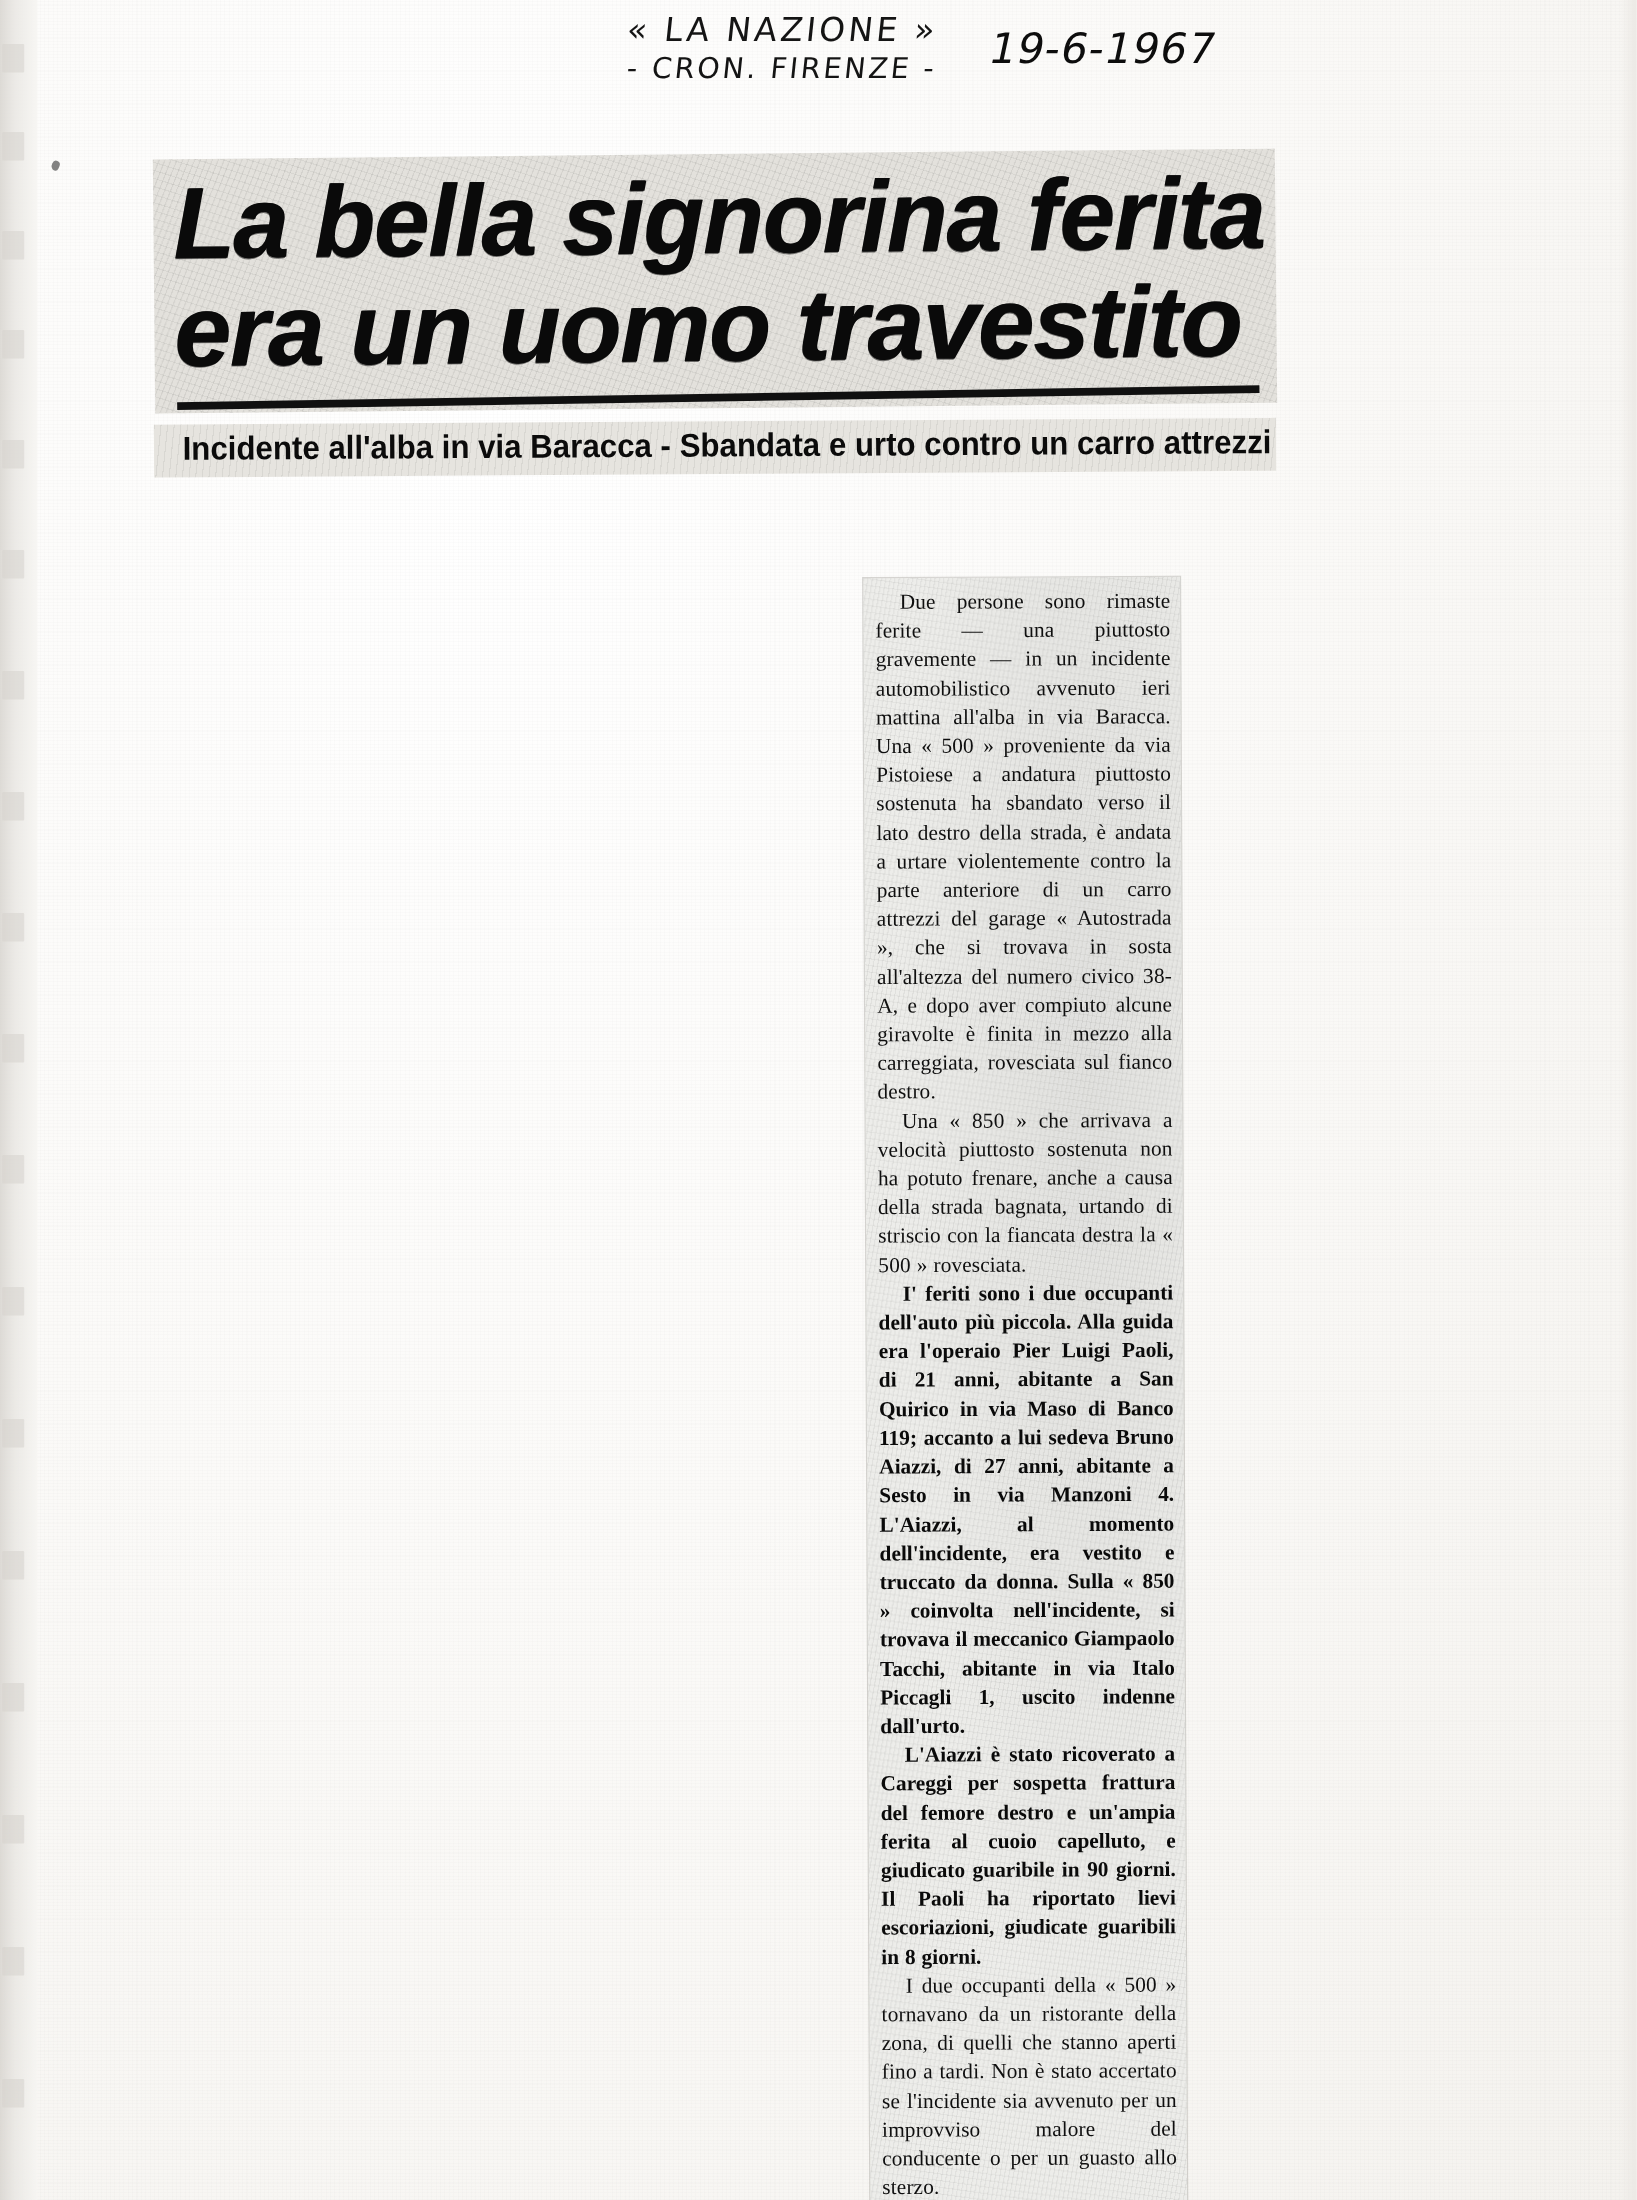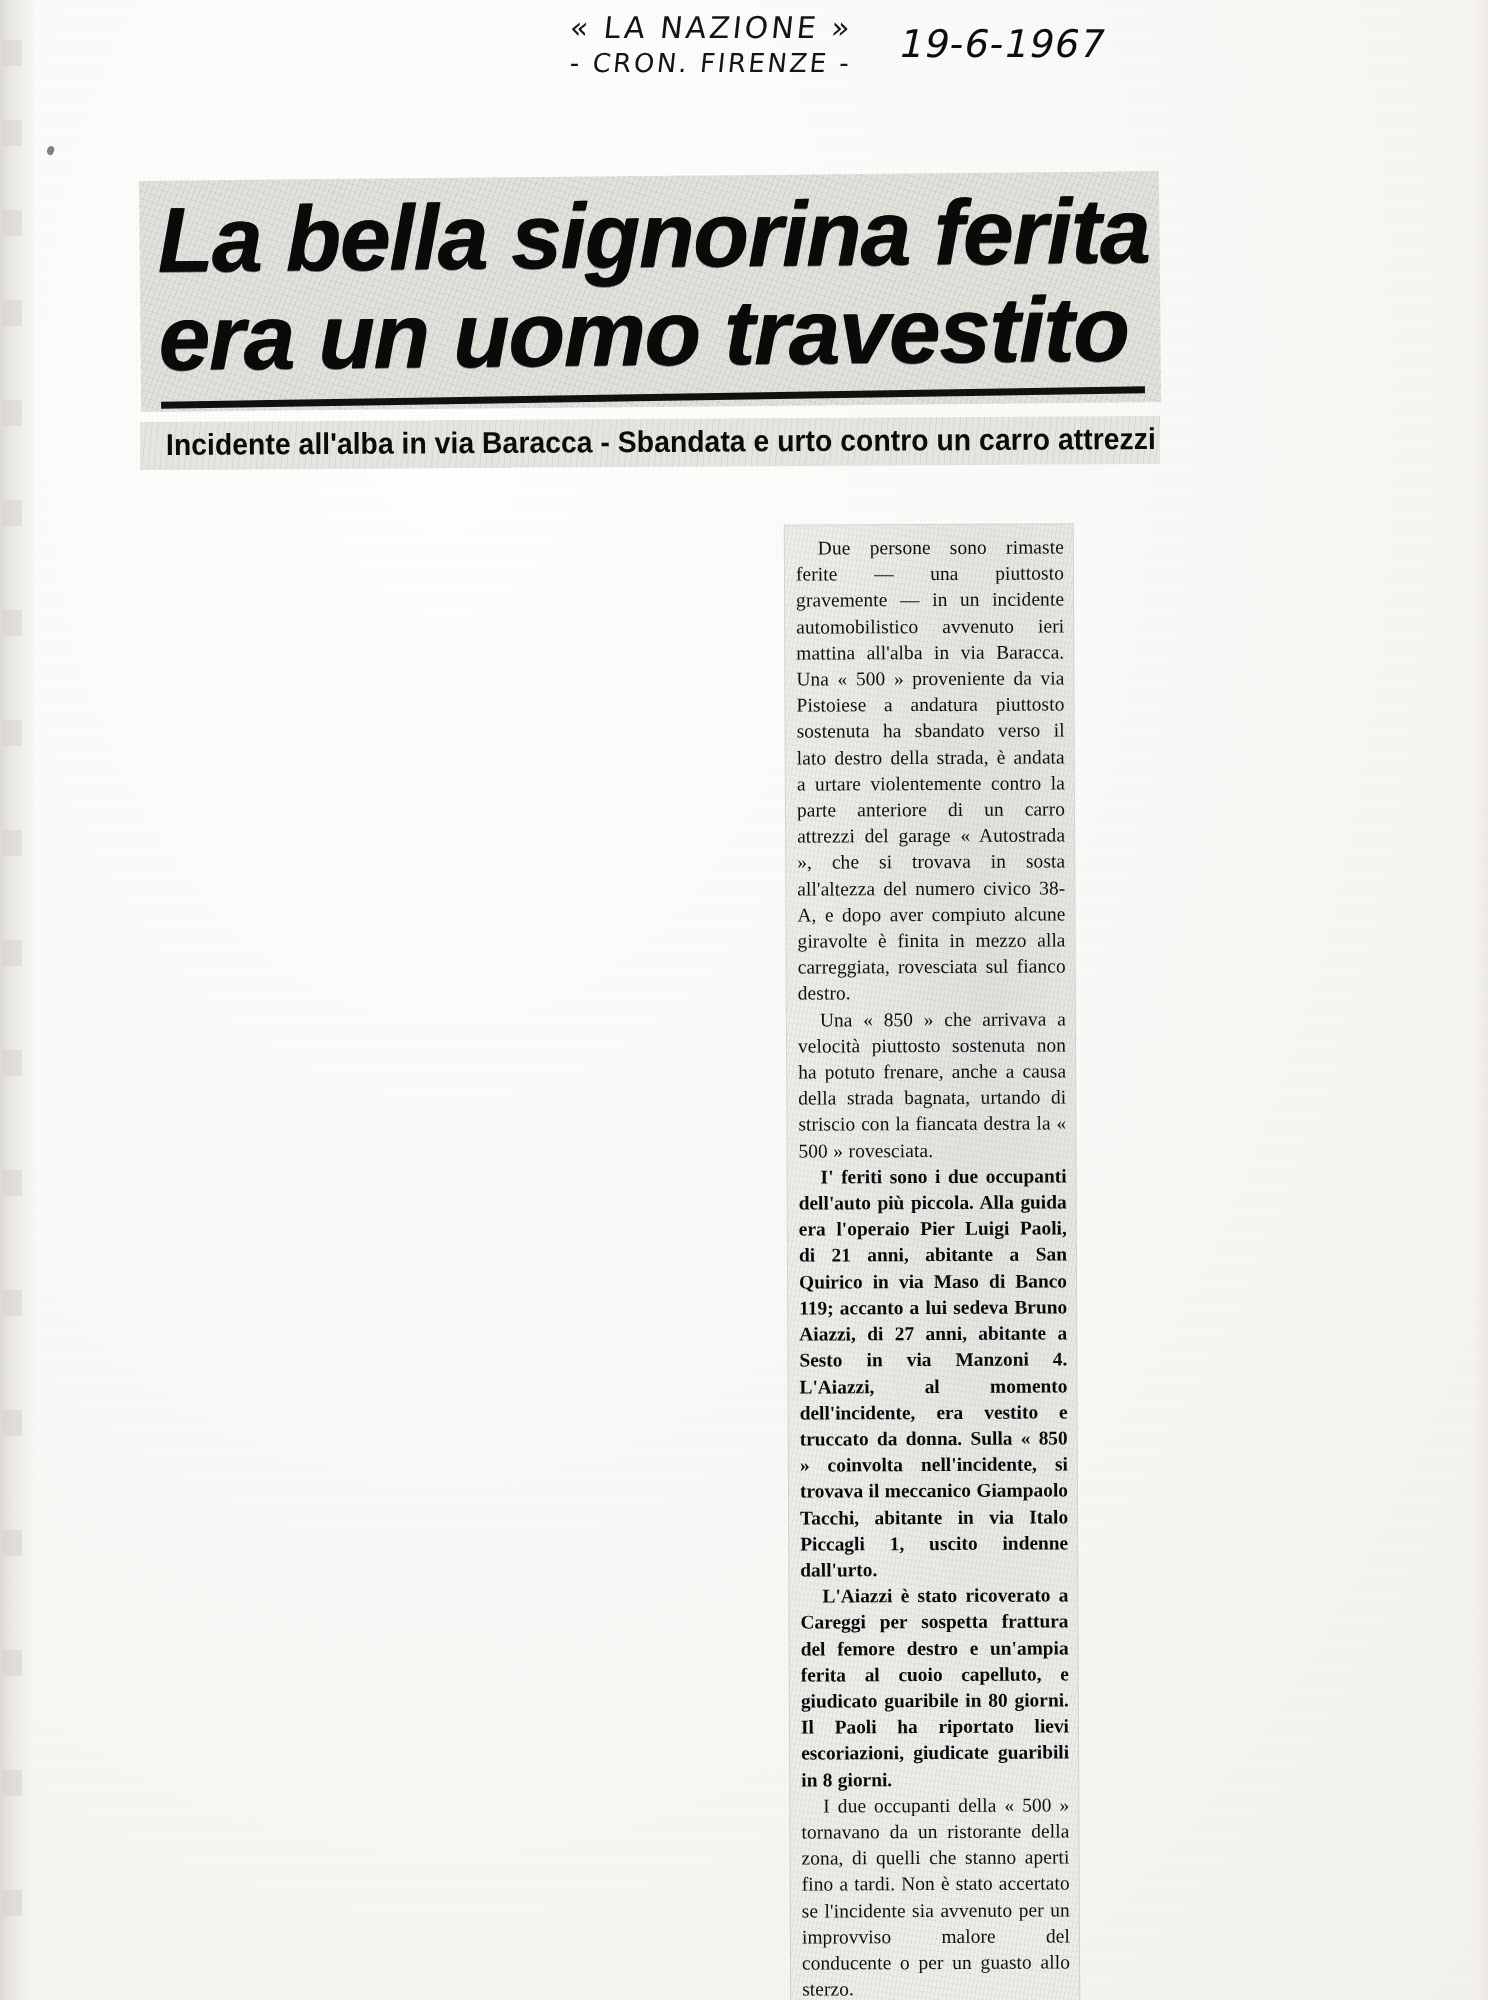--- a/index.html
+++ b/index.html
@@ -57,21 +57,21 @@
   #hw-sec{position:absolute;left:10px;top:40px;font-size:26px;letter-spacing:2.5px;}
   #hw-date{
     position:absolute;left:340px;top:14px;font-size:38px;
     font-family:"DejaVu Sans",sans-serif;
     transform:skewX(-12deg);letter-spacing:1px;color:#0d0d0d;
     white-space:nowrap;font-weight:500;
   }
 
   
   #clipping{
-    position:absolute;left:140px;top:140px;width:1020px;margin-top:36px;
+    position:absolute;left:140px;top:140px;width:1020px;
   }
 
   
   #headline-block{
     position:relative;
     background:#e3e1dc;
     padding:14px 10px 6px 18px;
     transform:rotate(-0.55deg);
     box-shadow:0 0 0 0 rgba(0,0,0,0);
   }
@@ -205,16 +205,16 @@
     <div id="deck-block">
       <div id="deck" style="transform: scaleX(0.9465);">Incidente all'alba in via Baracca - Sbandata e urto contro un carro attrezzi</div>
     </div>
 
   </div>
 
   <div id="body-column">
     <p class="semi">Due persone sono rimaste ferite — una piuttosto gravemente — in un incidente automobilistico avvenuto ieri mattina all'alba in via Baracca. Una « 500 » proveniente da via Pistoiese a andatura piuttosto sostenuta ha sbandato verso il lato destro della strada, è andata a urtare violentemente contro la parte anteriore di un carro attrezzi del garage « Autostrada », che si trovava in sosta all'altezza del numero civico 38-A, e dopo aver compiuto alcune giravolte è finita in mezzo alla carreggiata, rovesciata sul fianco destro.</p>
     <p class="semi">Una « 850 » che arrivava a velocità piuttosto sostenuta non ha potuto frenare, anche a causa della strada bagnata, urtando di striscio con la fiancata destra la « 500 » rovesciata.</p>
     <p class="heavy">I' feriti sono i due occupanti dell'auto più piccola. Alla guida era l'operaio Pier Luigi Paoli, di 21 anni, abitante a San Quirico in via Maso di Banco 119; accanto a lui sedeva Bruno Aiazzi, di 27 anni, abitante a Sesto in via Manzoni 4. L'Aiazzi, al momento dell'incidente, era vestito e truccato da donna. Sulla « 850 » coinvolta nell'incidente, si trovava il meccanico Giampaolo Tacchi, abitante in via Italo Piccagli 1, uscito indenne dall'urto.</p>
-    <p class="heavy">L'Aiazzi è stato ricoverato a Careggi per sospetta frattura del femore destro e un'ampia ferita al cuoio capelluto, e giudicato guaribile in 80 giorni. Il Paoli ha riportato lievi escoriazioni, giudicate guaribili in 8 giorni.</p>
+    <p class="heavy">L'Aiazzi è stato ricoverato a Careggi per sospetta frattura del femore destro e un'ampia ferita al cuoio capelluto, e giudicato guaribile in 90 giorni. Il Paoli ha riportato lievi escoriazioni, giudicate guaribili in 8 giorni.</p>
     <p class="semi">I due occupanti della « 500 » tornavano da un ristorante della zona, di quelli che stanno aperti fino a tardi. Non è stato accertato se l'incidente sia avvenuto per un improvviso malore del conducente o per un guasto allo sterzo.</p>
   </div>
 </div>
 
 </body></html>

